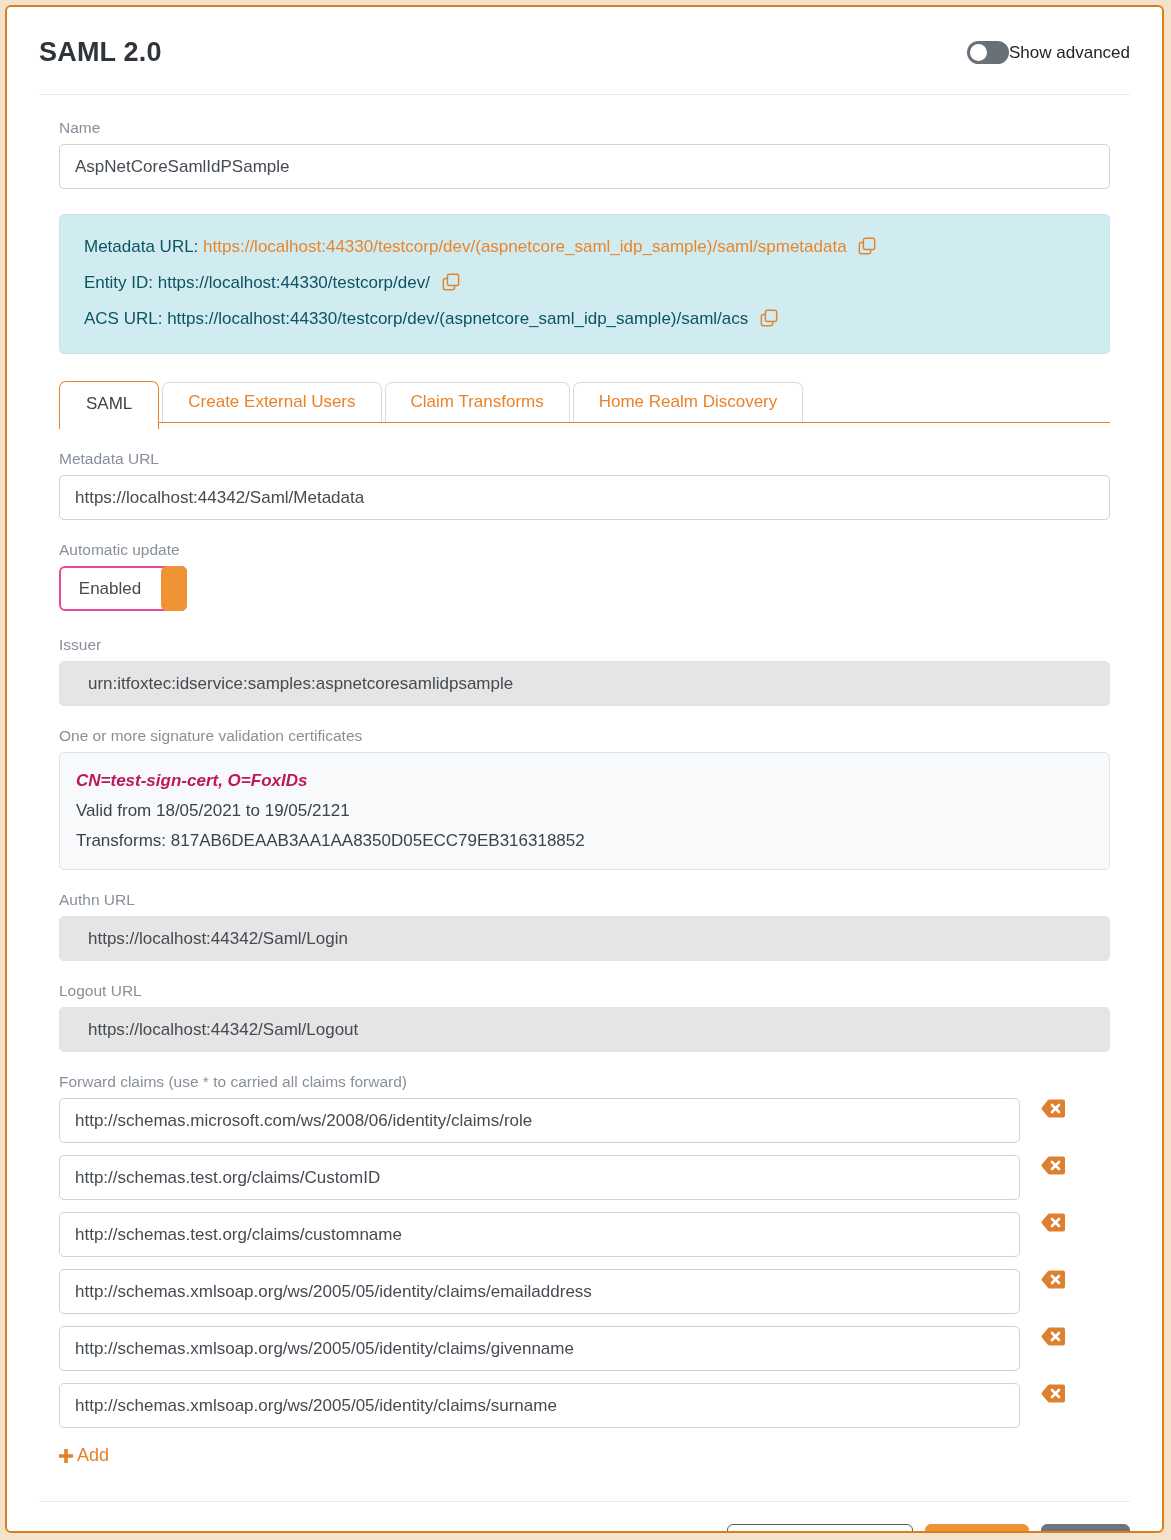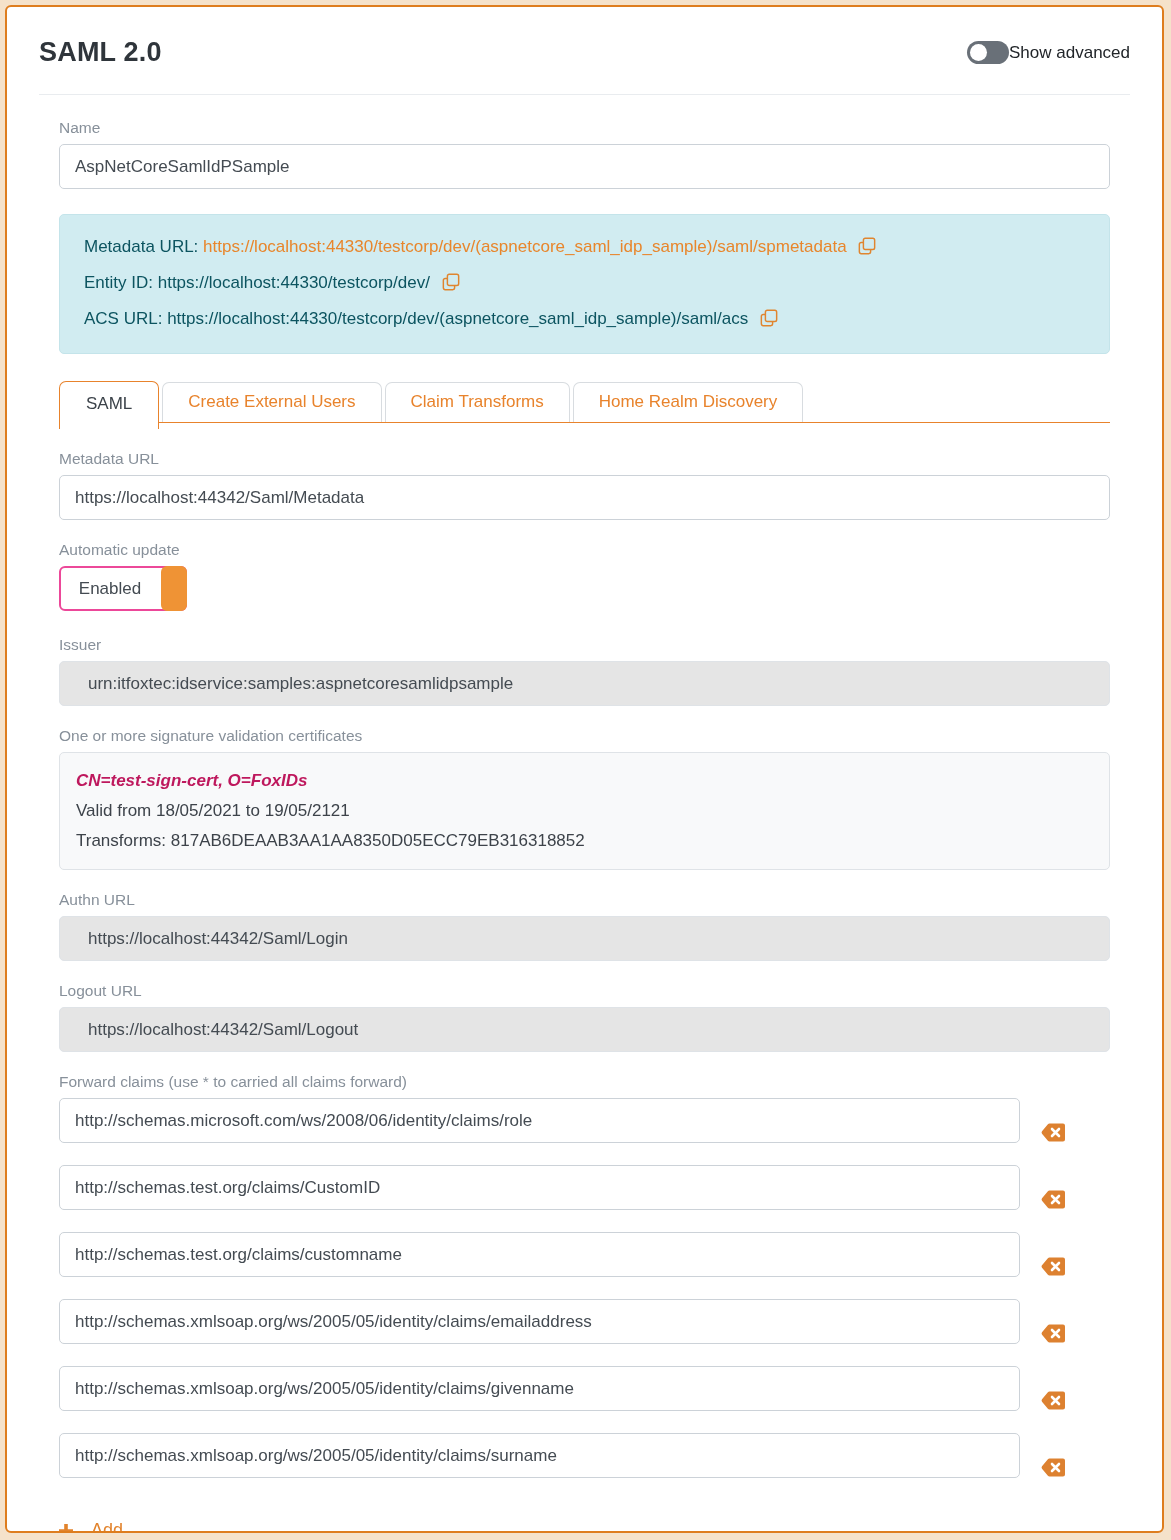--- a/index.html
+++ b/index.html
@@ -89,29 +89,29 @@
   }
 
   
   .cert-box {
     background:#f8f9fa; border:1px solid #dfe3e7; border-radius:5px;
     padding:13px 16px; font-size:17px; line-height:30px; color:#3d434a;
   }
   .cert-subject { font-weight:700; color:#be185d;font-style:italic; }
 
   
-  .claim-row { display:flex; align-items:flex-end; margin-bottom:22px; }
+  .claim-row { display:flex; align-items:flex-start; margin-bottom:12px; }
   .claim-row .text-input { flex:1; }
   .claim-delete {
     background:none; border:none; cursor:pointer;
     width:26px; margin-left:20px; margin-right:44px; padding:0;
     display:flex; align-items:center;
   }
   .add-link {
-    display:inline-flex; align-items:center; gap:18px; margin-top:20px;
+    display:inline-flex; align-items:center; gap:4px; margin-top:5px;
     color:#e2832c; font-size:18px; text-decoration:none; cursor:pointer;
   }
 
   hr.divider-bottom { border:none; border-top:1px solid #e9ecef; margin:34px 0 0 0; }
 
   
   .footer-row {
     display:flex; justify-content:flex-end; align-items:center;
     padding:22px 0 40px 0; gap:12px;
   }

